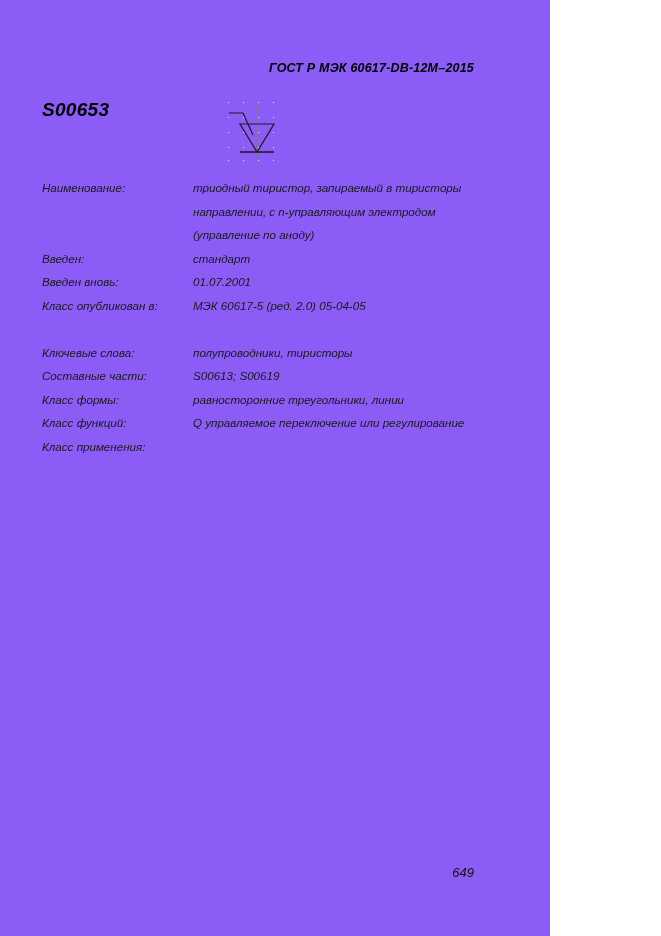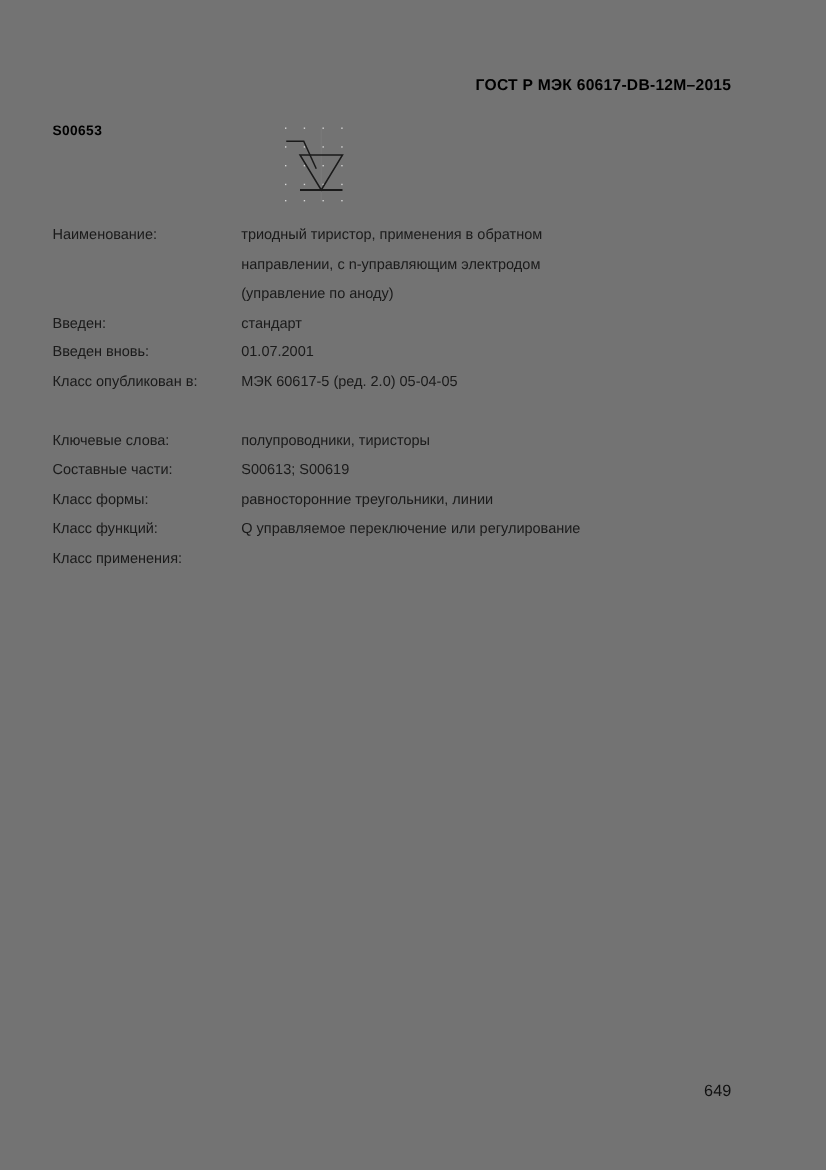--- a/index.html
+++ b/index.html
@@ -7,44 +7,45 @@
     margin: 0;
     padding: 0;
     background: #ffffff;
   }
   body {
     font-family: "Liberation Sans", sans-serif;
     color: #111111;
   }
   .page {
     position: relative;
-    width: 661px;
+    width: 550px;
     height: 936px;
-    background: #737373;
+    background: #8b5cf6;
     overflow: hidden;
+    font-style: italic;
   }
 
   
   .doc-header {
     position: absolute;
     top: 61px;
     right: 76px;
     font-size: 12.5px;
     font-weight: bold;
     letter-spacing: 0.2px;
     color: #000000;
     white-space: nowrap;
   }
 
   
   .symbol-id {
     position: absolute;
     left: 42px;
     top: 99px;
-    font-size: 11px;
+    font-size: 19px;
     font-weight: bold;
     letter-spacing: 0.3px;
     color: #000000;
   }
 
   
   .symbol-figure {
     position: absolute;
     left: 226px;
     top: 100px;
@@ -141,21 +142,21 @@
       <path d="M 3 13 L 17 13 L 22 24" fill="none" stroke="#1a1a1a" stroke-width="1.2" stroke-linejoin="miter" stroke-linecap="butt"></path>
       <path d="M 22 24 L 27 35" fill="none" stroke="#1a1a1a" stroke-width="1.2"></path>
     </svg>
   </div>
 
   <div class="props">
 
     <div class="prop-row">
       <div class="prop-label">Наименование:</div>
       <div class="prop-value">
-        <span class="vline">триодный тиристор, применения в обратном</span>
+        <span class="vline">триодный тиристор, запираемый в тиристоры</span>
         <span class="vline">направлении, с n-управляющим электродом</span>
         <span class="vline">(управление по аноду)</span>
       </div>
     </div>
 
     <div class="prop-row">
       <div class="prop-label">Введен:</div>
       <div class="prop-value">
         <span class="vline">стандарт</span>
       </div>

